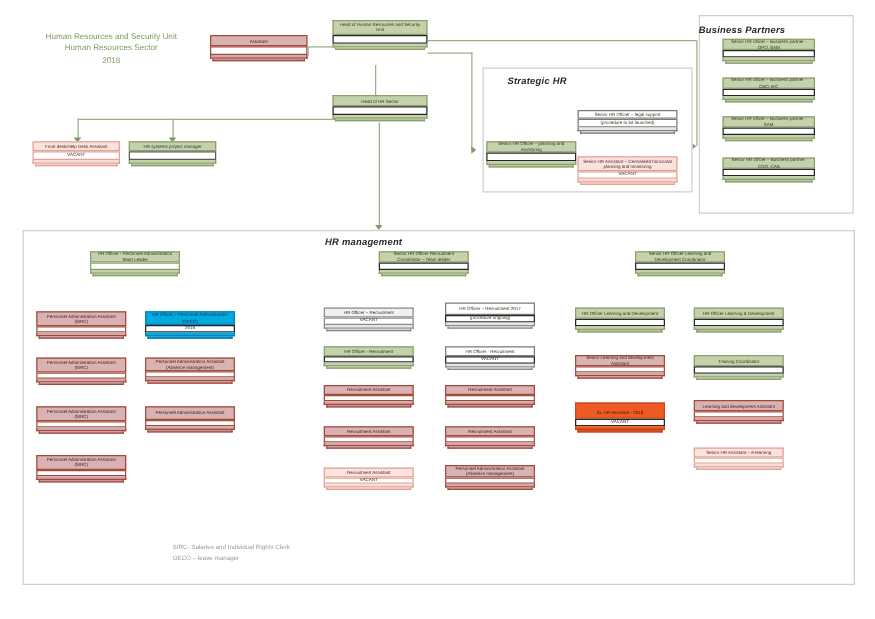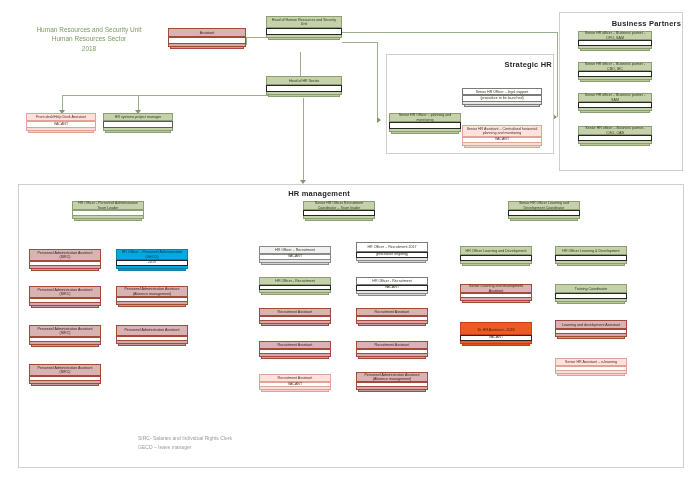--- a/index.html
+++ b/index.html
@@ -14,21 +14,21 @@
   .ln{position:absolute;background:#9bb08a;}
   .lnh{height:1px;}
   .lnv{width:1px;}
   .arw{position:absolute;width:0;height:0;border-left:3px solid transparent;border-right:3px solid transparent;border-top:4px solid #7e9a6b;}
   .arwr{position:absolute;width:0;height:0;border-top:3px solid transparent;border-bottom:3px solid transparent;border-left:4px solid #7e9a6b;}
 
   
   .frame{position:absolute;border:1px solid #cfcfcf;background:#ffffff;}
   .frame-title{
     position:absolute;font-size:7.5px;font-weight:bold;color:#262626;
-    text-align:right;letter-spacing:.2px;
+    text-align:left;letter-spacing:.2px;font-style:italic;
   }
 
   
   .node{position:absolute;}
   .node .cap{
     box-sizing:border-box;width:100%;
     display:flex;align-items:center;justify-content:center;
     text-align:center;line-height:1.12;
     font-size:3.6px;padding:1.5px 2px;
     border:0.6px solid;
@@ -149,21 +149,21 @@
   </div>
 
   <div class="node g" style="left:103px;top:113px;width:70px;">
     <div class="cap" style="height:8px;">HR systems project manager</div>
     <div class="sub" style="height:7px;"></div>
     <div class="base"></div>
     <div class="base2"></div>
   </div>
 
   <div class="frame" style="left:386px;top:54px;width:166px;height:98px;"></div>
-  <div class="frame-title" style="left:386px;top:60px;width:166px;">Strategic HR</div>
+  <div class="frame-title" style="left:386px;top:60px;width:166px;padding-left:20px;">Strategic HR</div>
 
   <div class="node g strong" style="left:389px;top:113px;width:72px;">
     <div class="cap" style="height:9px;">Senior HR Officer – planning and monitoring</div>
     <div class="sub" style="height:7px;"></div>
     <div class="base"></div>
     <div class="base2"></div>
   </div>
 
   <div class="node g" style="left:462px;top:88px;width:80px;">
     <div class="cap" style="height:7px;background:#ffffff;border-color:#7a7a7a;">Senior HR Officer –  legal support</div>

